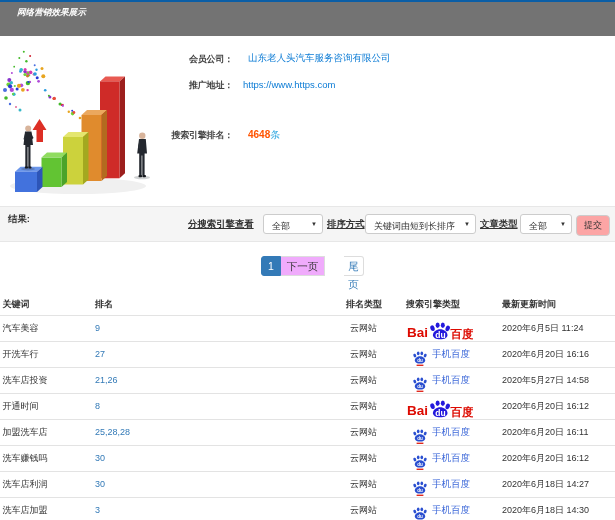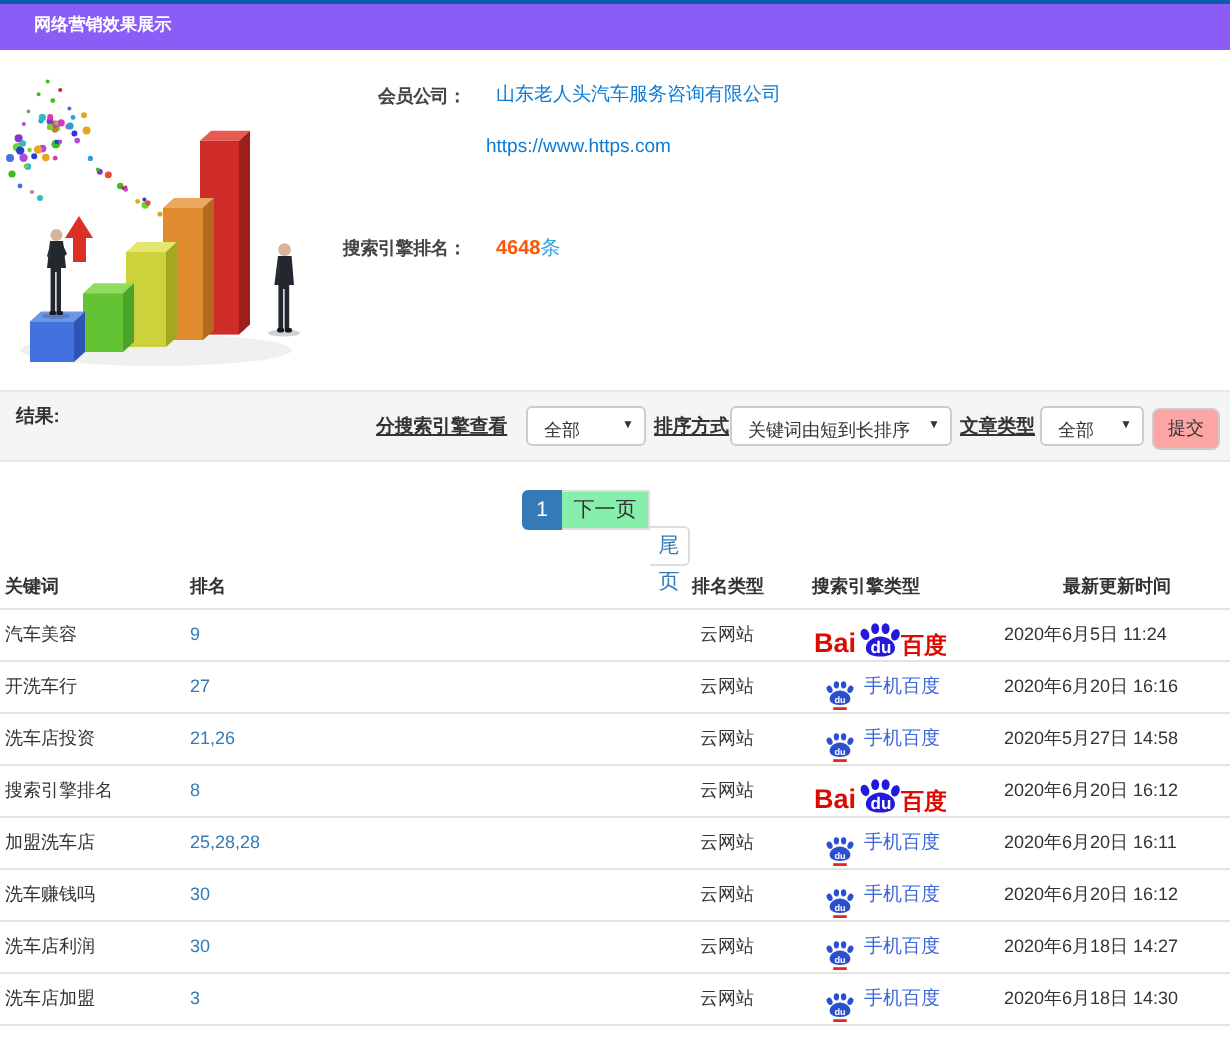--- a/index.html
+++ b/index.html
@@ -1,17 +1,17 @@
 <!DOCTYPE html>
 <html><head>
 <meta charset="utf-8">
 <style>
 * { margin:0; padding:0; box-sizing:border-box; }
 html,body { width:615px; height:520px; background:#fff; font-family:"Liberation Sans",sans-serif; overflow:hidden; }
-.topbar { height:25px; background:#8b5cf6; border-top:2px solid #0a5ea6; position:relative; }
+.topbar { height:36px; background:#737373; border-top:2px solid #0a5ea6; position:relative;font-style:italic; }
 .topbar span { position:absolute; left:17px; top:5px; color:#fff; font-size:8.6px; font-weight:bold; }
 .info { position:relative; height:170px; }
 .chart { position:absolute; left:0; top:10px; }
 .frow { position:absolute; left:0; width:615px; height:14px; font-size:9px; }
 .frow .lbl { position:absolute; left:0; width:233px; text-align:right; font-weight:bold; color:#444; letter-spacing:-0.2px; }
 .frow .val { position:absolute; left:248px; color:#333; font-size:9.5px; }
 .frow .val.blue, .blue { color:#0b7bd5; }
 .com { font-size:11px; }
 .url { font-size:10px; }
 .rank-num { color:#ff5502; font-size:10px; font-weight:bold; }
@@ -19,29 +19,29 @@
 .band { position:relative; height:36px; background:#f5f5f5; border-top:1px solid #e7e7e7; border-bottom:1px solid #e7e7e7; font-size:9px; }
 .band .jieguo { position:absolute; left:8px; top:6px; color:#333; font-weight:bold; font-size:9.4px; }
 .band .lab { position:absolute; top:11px; font-weight:bold; color:#333; font-size:9.4px;text-decoration:underline; }
 .sel { position:absolute; top:7px; height:20px; background:#fff; border:1px solid #ccc; border-radius:3px; color:#333; }
 .sel .txt { position:absolute; left:8px; top:5px; white-space:nowrap; }
 .sel .arr { position:absolute; right:5px; top:6px; font-size:6px; color:#333; }
 .btn { position:absolute; top:8px; height:21px; background:#fca5a5; border:1px solid #ccc; border-radius:4px; color:#333; text-align:center; line-height:19px; }
 .pager { position:relative; height:52px; }
 .pg { position:absolute; top:14px; height:20px; line-height:18px; font-size:10.5px; border:1px solid #ddd; background:#fff; text-align:center; }
 .pg1 { left:261px; width:20px; background:#337ab7; border-color:#337ab7; color:#fff; border-radius:3px 0 0 3px; }
-.pg2 { left:281px; width:44px; background:#86efac; color:#333; border-left:none; }
-.pg3 { left:325px; width:20px; color:#337ab7; border-left:none; border-radius:0 3px 3px 0;margin-top:18px; }
+.pg2 { left:281px; width:44px; background:#f0abfc; color:#333; border-left:none; }
+.pg3 { left:344px; width:20px; color:#337ab7; border-left:none; border-radius:0 3px 3px 0; }
 table { width:615px; border-collapse:collapse; table-layout:fixed; font-size:9px; color:#333; }
 th { height:21px; text-align:left; font-weight:bold; padding:0 0 0 3px; font-size:9px; border-bottom:1px solid #e3e3e3; white-space:nowrap; color:#333; }
 td { height:26px; padding:0 0 0 3px; border-bottom:1px solid #e3e3e3; white-space:nowrap; overflow:hidden; }
 td:nth-child(3) { padding-left:7px; }
 td:first-child, th:first-child { padding-left:2.5px; }
 td.rk { color:#337ab7; }
-.c1 { width:92px; } .c2 { width:251px; } .c3 { width:60px; } .c4 { width:96px; } .c5 { width:116px;text-align:center; }
+.c1 { width:92px; } .c2 { width:251px; } .c3 { width:60px; } .c4 { width:96px; } .c5 { width:116px; }
 .sjtxt { color:#3a66d8; font-size:9.5px; vertical-align:middle; }
 .icon { vertical-align:middle; margin-right:4px; }
 </style>
 </head>
 <body>
 <div class="topbar">
     <span>网络营销效果展示</span>
   </div>
 <div class="info">
   <svg class="chart" width="160" height="160" viewBox="0 0 160 160">
@@ -159,20 +159,21 @@
       <circle cx="72.2" cy="64.8" r="1.0" fill="#2a3bd8"></circle>
       <circle cx="73.9" cy="66.5" r="1.4" fill="#e84d3c"></circle>
       <circle cx="80.0" cy="72.0" r="1.3" fill="#e8a51f"></circle>
     </g>
   </svg>
   <div class="frow" style="top:17px">
       <span class="lbl">会员公司：</span>
       <span class="val blue com" style="top:-1px">山东老人头汽车服务咨询有限公司</span>
     </div>
   <div class="frow" style="top:43px">
+      <span class="lbl">推广地址：</span>
       <span class="val blue url" style="left:243px">https://www.https.com</span>
     </div>
   <div class="frow" style="top:93px">
       <span class="lbl">搜索引擎排名：</span>
       <span class="val" style="top:-1px"><span class="rank-num">4648</span><span class="rank-tiao">条</span></span>
     </div>
 </div>
 <div class="band">
   <span class="jieguo">结果:</span>
   <span class="lab" style="left:188px">分搜索引擎查看</span>
@@ -252,21 +253,21 @@
               <ellipse cx="9.8" cy="3.4" rx="1.35" ry="1.8"></ellipse>
               <ellipse cx="13.2" cy="5.6" rx="1.4" ry="1.9" transform="rotate(22 13.2 5.6)"></ellipse>
               <path d="M8 6.2 C10.6 6.2 13.2 8.1 13.2 10.4 C13.2 12.4 11.1 13.5 8 13.5 C4.9 13.5 2.8 12.4 2.8 10.4 C2.8 8.1 5.4 6.2 8 6.2 Z"></path>
             </g>
             <text x="5.2" y="12.3" font-family="Liberation Sans, sans-serif" font-size="4.6" font-weight="bold" fill="#fff">du</text>
             <rect x="4.6" y="14.6" width="6.8" height="1.4" fill="#e02a1f"></rect>
           </svg><span class="sjtxt">手机百度</span></td>
         <td>2020年5月27日 14:58</td>
       </tr>
   <tr>
-        <td>搜索引擎排名</td>
+        <td>开通时间</td>
         <td class="rk">8</td>
         <td>云网站</td>
         <td><svg class="icon" width="66" height="22" viewBox="0 0 66 22" style="margin-bottom:-4px;margin-left:1px;position:relative;top:1px">
             <text x="0" y="17" font-family="Liberation Sans, sans-serif" font-size="13.5" font-weight="bold" fill="#dd0a01">Bai</text>
             <g fill="#2319dc">
               <ellipse cx="25.5" cy="8.2" rx="2.1" ry="2.9" transform="rotate(-20 25.5 8.2)"></ellipse>
               <ellipse cx="30.6" cy="5.3" rx="2.0" ry="2.7"></ellipse>
               <ellipse cx="35.8" cy="5.3" rx="2.0" ry="2.7"></ellipse>
               <ellipse cx="40.7" cy="8.4" rx="2.1" ry="2.9" transform="rotate(20 40.7 8.4)"></ellipse>
               <path d="M33.2 9.2 C36.8 9.2 40.5 11.8 40.5 15.0 C40.5 17.8 37.6 19.3 33.2 19.3 C28.8 19.3 25.9 17.8 25.9 15.0 C25.9 11.8 29.6 9.2 33.2 9.2 Z"></path>

